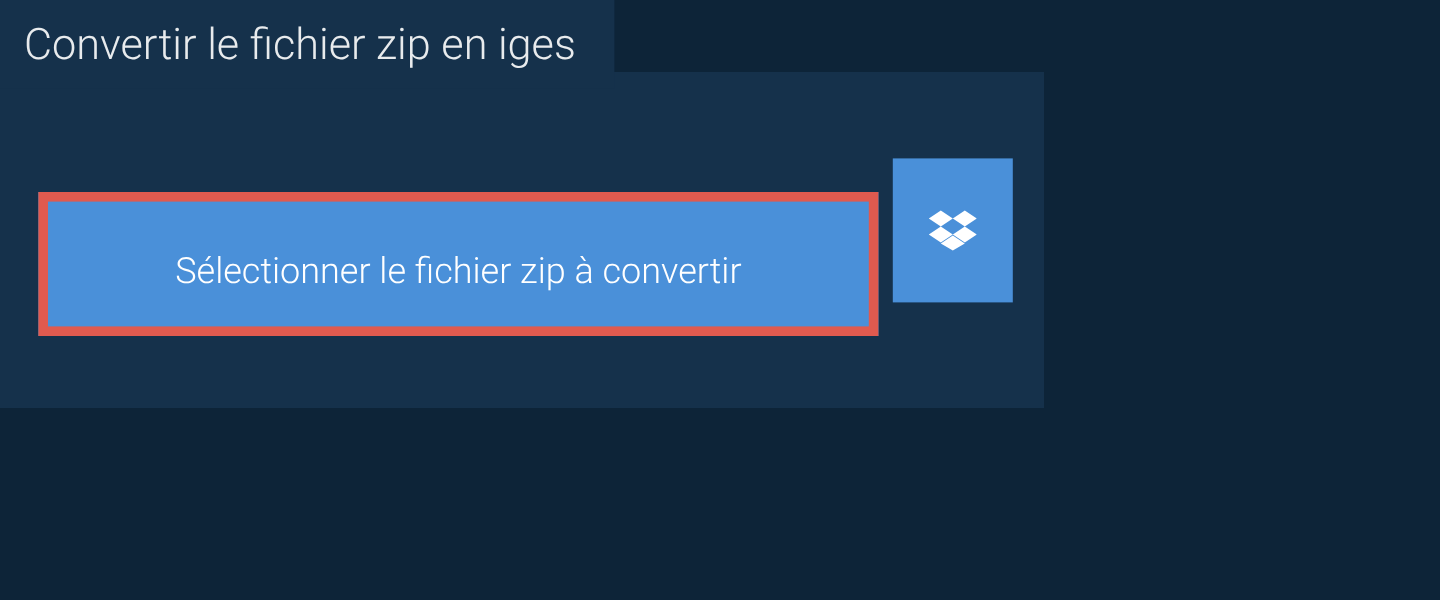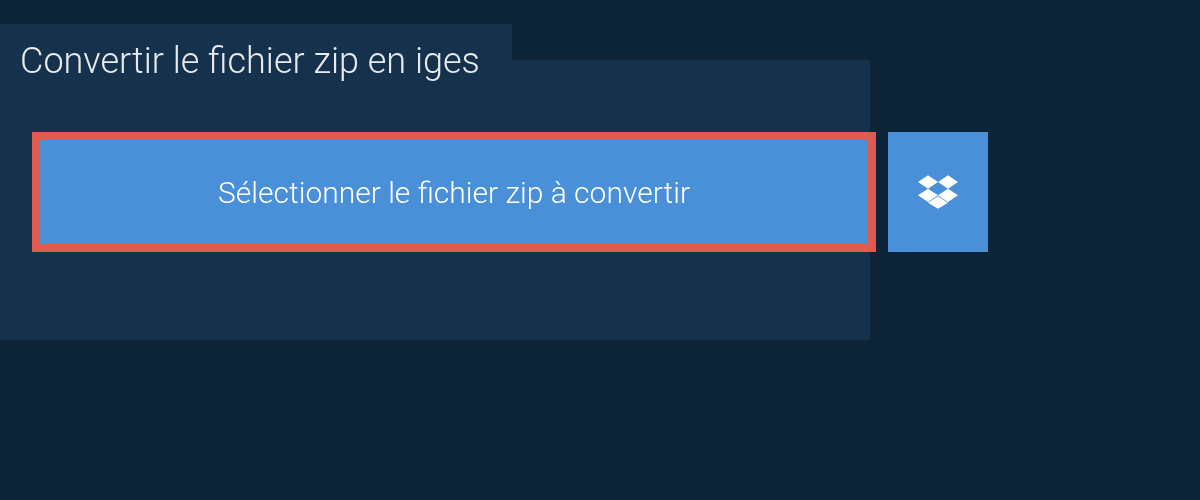--- a/index.html
+++ b/index.html
@@ -23,43 +23,43 @@
     }
     .title-tab {
       position: absolute;
       top: -60px;
       left: 0;
       background-color: #15314b;
       padding: 16px 32px 16px 20px;
       color: #e8ebed;
       font-size: 36px;
       font-weight: 300;
-      margin-top: 24px;
     }
     .button-row {
       position: absolute;
       top: 72px;
       left: 32px;
       display: flex;
       gap: 12px;
       align-items: stretch;
     }
     .select-button {
       background-color: #4a90d9;
       border: 8px solid #e05a4f;
       color: #ffffff;
       font-size: 30px;
       font-weight: 300;
       padding: 28px 48px;
       cursor: pointer;
       display: flex;
-      align-items: center;
+      align-items: flex-end;
       justify-content: center;
       height: 120px;
-      width: 844px;
+      width: 700px;
+      margin-top: 28px;
     }
     .dropbox-button {
       background-color: #4a90d9;
       color: #ffffff;
       cursor: pointer;
       display: flex;
       align-items: center;
       justify-content: center;
       width: 100px;
       height: 120px;

